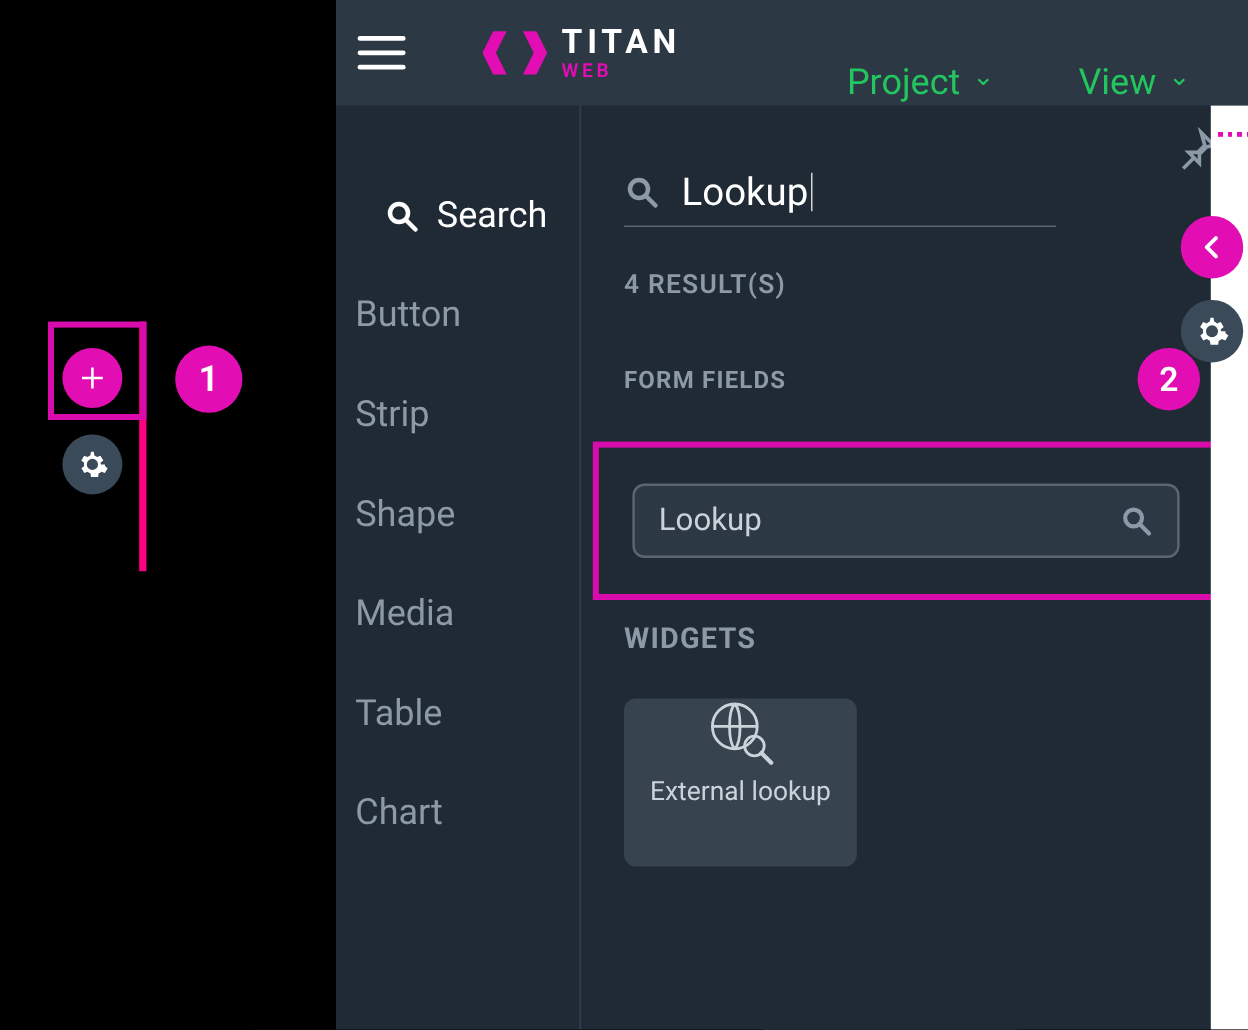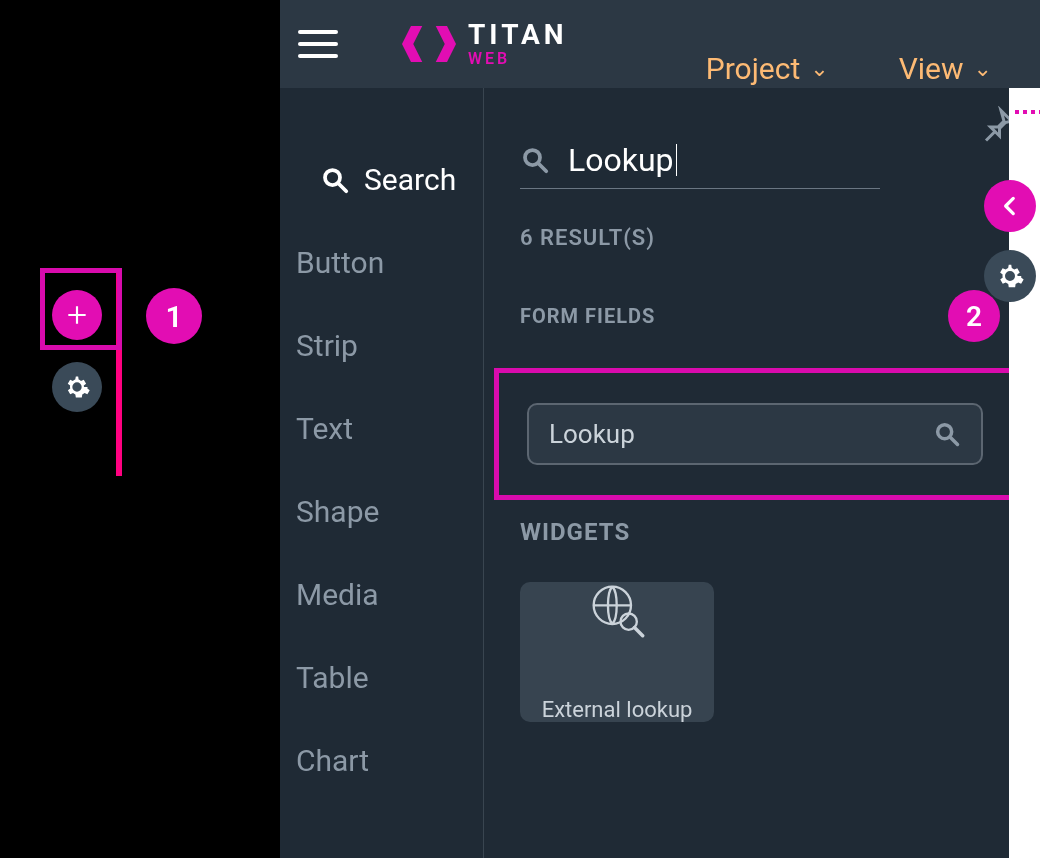--- a/index.html
+++ b/index.html
@@ -168,24 +168,23 @@
     margin-top: 2px;
   }
 
   .menu {
     display: flex;
     gap: 70px;
     margin-left: auto;
     margin-right: 30px;
   }
   .menu-item {
-    color: #fdba74;
+    color: #22c55e;
     font-size: 30px;
     display: flex;
-    align-items: center;
     gap: 10px;
     cursor: pointer;
     margin-top: 48px;
   }
   .chev {
     font-size: 22px;
   }
 
   .panels {
     display: flex;
@@ -310,21 +309,21 @@
 
   .widget-card {
     margin-top: 36px;
     width: 194px;
     height: 140px;
     background: #374450;
     border-radius: 10px;
     display: flex;
     flex-direction: column;
     align-items: center;
-    justify-content: space-between;
+    justify-content: flex-start;
     gap: 10px;
     cursor: pointer;
   }
   .widget-card svg { width: 56px; height: 56px; color: #cbd3da; }
   .widget-label {
     color: #cbd3da;
     font-size: 22px;
   }
 
   
@@ -435,23 +434,20 @@
           </svg>
         <span>Search</span>
       </div>
       <div class="cat-item">
           <span>Button</span>
         </div>
       <div class="cat-item">
           <span>Strip</span>
         </div>
       <div class="cat-item">
-          <span>Text</span>
-        </div>
-      <div class="cat-item">
           <span>Shape</span>
         </div>
       <div class="cat-item">
           <span>Media</span>
         </div>
       <div class="cat-item">
           <span>Table</span>
         </div>
       <div class="cat-item">
           <span>Chart</span>
@@ -466,21 +462,21 @@
       </div>
 
       <div class="search-row">
         <svg viewBox="0 0 24 24">
             <circle cx="10" cy="10" r="6" fill="none" stroke="#8c99a6" stroke-width="3"></circle>
             <line x1="15" y1="15" x2="21" y2="21" stroke="#8c99a6" stroke-width="3" stroke-linecap="round"></line>
           </svg>
         <span class="search-value">Lookup</span>
       </div>
 
-      <div class="results-count">6 RESULT(S)</div>
+      <div class="results-count">4 RESULT(S)</div>
 
       <div class="section-head">
         <span class="section-title">FORM FIELDS</span>
         <div class="badge-2">2</div>
       </div>
 
       <div class="lookup-frame">
         <div class="lookup-field">
           <span>Lookup</span>
           <svg viewBox="0 0 24 24">

